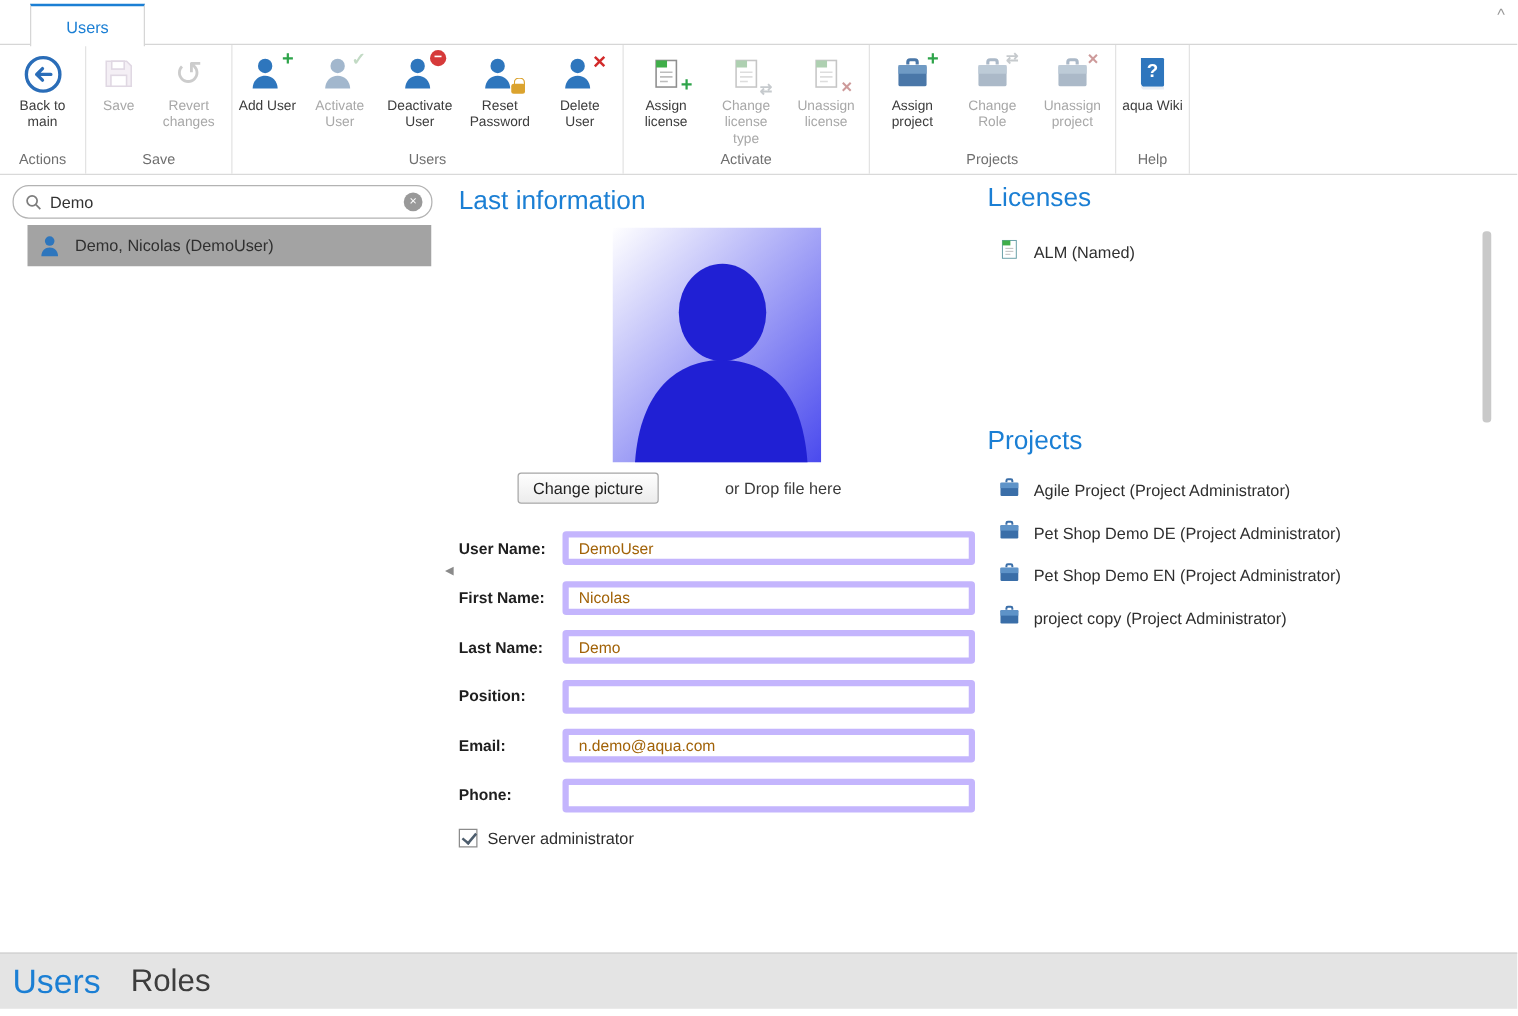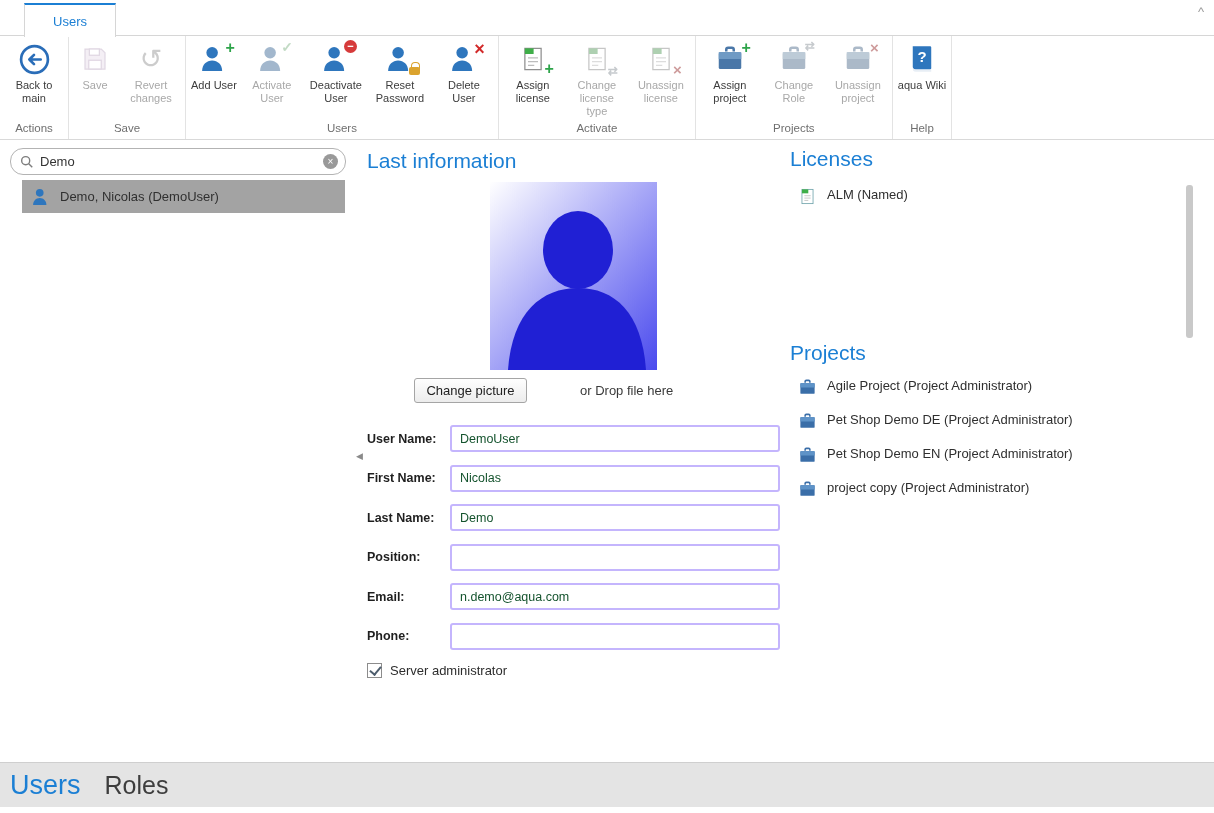--- a/index.html
+++ b/index.html
@@ -47,33 +47,33 @@
 
   
   .main{position:absolute;left:356px;top:140px;width:434px;height:622px}
   .main-title{position:absolute;left:11px;top:9px;font-size:21px;color:#1b7fd4}
   .avatar{position:absolute;left:134px;top:42px;width:167px;height:188px}
   .btn-change{position:absolute;left:58px;top:238px;width:113px;height:25px;border:1px solid #a5a5a5;border-radius:3px;background:linear-gradient(#fefefe,#ececec);font-size:13px;color:#222;font-family:inherit;cursor:pointer}
   .drop-hint{position:absolute;left:224px;top:243px;font-size:13px;color:#3a3a3a}
   .form{position:absolute;left:11px;top:285px;width:420px}
   .frow{display:flex;align-items:center;height:27px;margin-bottom:12.5px}
   .flabel{width:83px;font-size:12.5px;font-weight:bold;color:#1f1f1f;flex:0 0 auto}
-  .finput{width:330px;height:27px;border:2px solid #c4b5fd;border-radius:3px;font-size:12.5px;color:#14532d;padding:0 8px;font-family:inherit;outline:none}
+  .finput{width:330px;height:27px;border:5px solid #c4b5fd;border-radius:3px;font-size:12.5px;color:#a16207;padding:0 8px;font-family:inherit;outline:none}
   .admin-row{display:flex;align-items:center;gap:8px;margin-top:13px}
   .cb{appearance:none;-webkit-appearance:none;width:15px;height:15px;border:1px solid #8c8c8c;background:#fff;margin:0;position:relative;cursor:pointer}
   .cb:checked::after{content:"";position:absolute;left:3.5px;top:0.5px;width:5px;height:9px;border:solid #4d5d6d;border-width:0 2px 2px 0;transform:rotate(40deg)}
   .admin-label{font-size:13px;color:#2d2d2d}
   .splitter-arrow{position:absolute;left:356px;top:451px;color:#8a8a8a;font-size:9px;cursor:pointer}
 
   
   .rightcol{position:absolute;left:790px;top:140px;width:396px;height:622px}
   .rc-title{position:absolute;left:0;font-size:21px;color:#1b7fd4}
   .licenses-title{top:7px}
   .projects-title{top:201px}
-  .rc-item{position:absolute;left:8px;display:flex;align-items:flex-start;gap:10px;height:22px;cursor:default}
+  .rc-item{position:absolute;left:8px;display:flex;align-items:flex-end;gap:10px;height:22px;cursor:default}
   .rc-item span.lbl{font-size:13px;color:#2f2f2f}
   .li0{top:47px}
   .pi0{top:238px}.pi1{top:272px}.pi2{top:306px}.pi3{top:340px}
   .vscroll{position:absolute;left:1186px;top:185px;width:7px;height:153px;background:#c9c9c9;border-radius:3px;cursor:pointer}
 
   
   .footer{position:absolute;left:0;top:762px;width:1214px;height:45px;background:#e4e4e4;border-top:1px solid #cfcfcf;display:flex;align-items:center;gap:24px;padding-left:10px}
   .footer-users{font-size:27px;color:#1b7fd4;cursor:pointer}
   .footer-roles{font-size:25px;color:#3d3d3d;cursor:pointer}
 </style>

